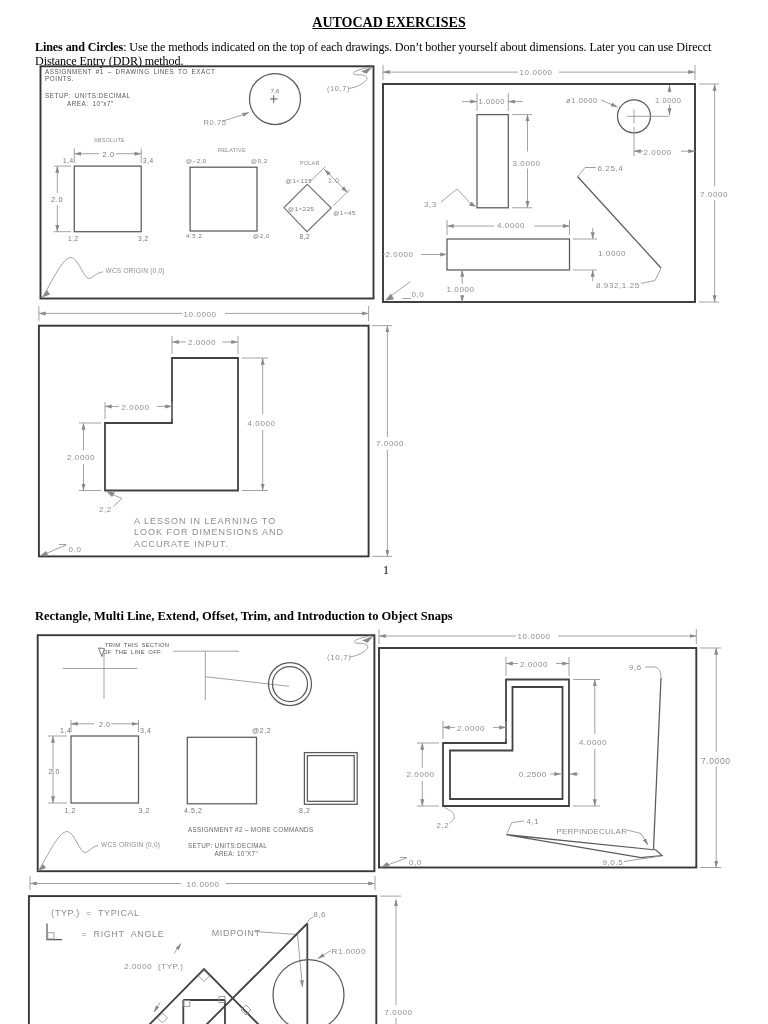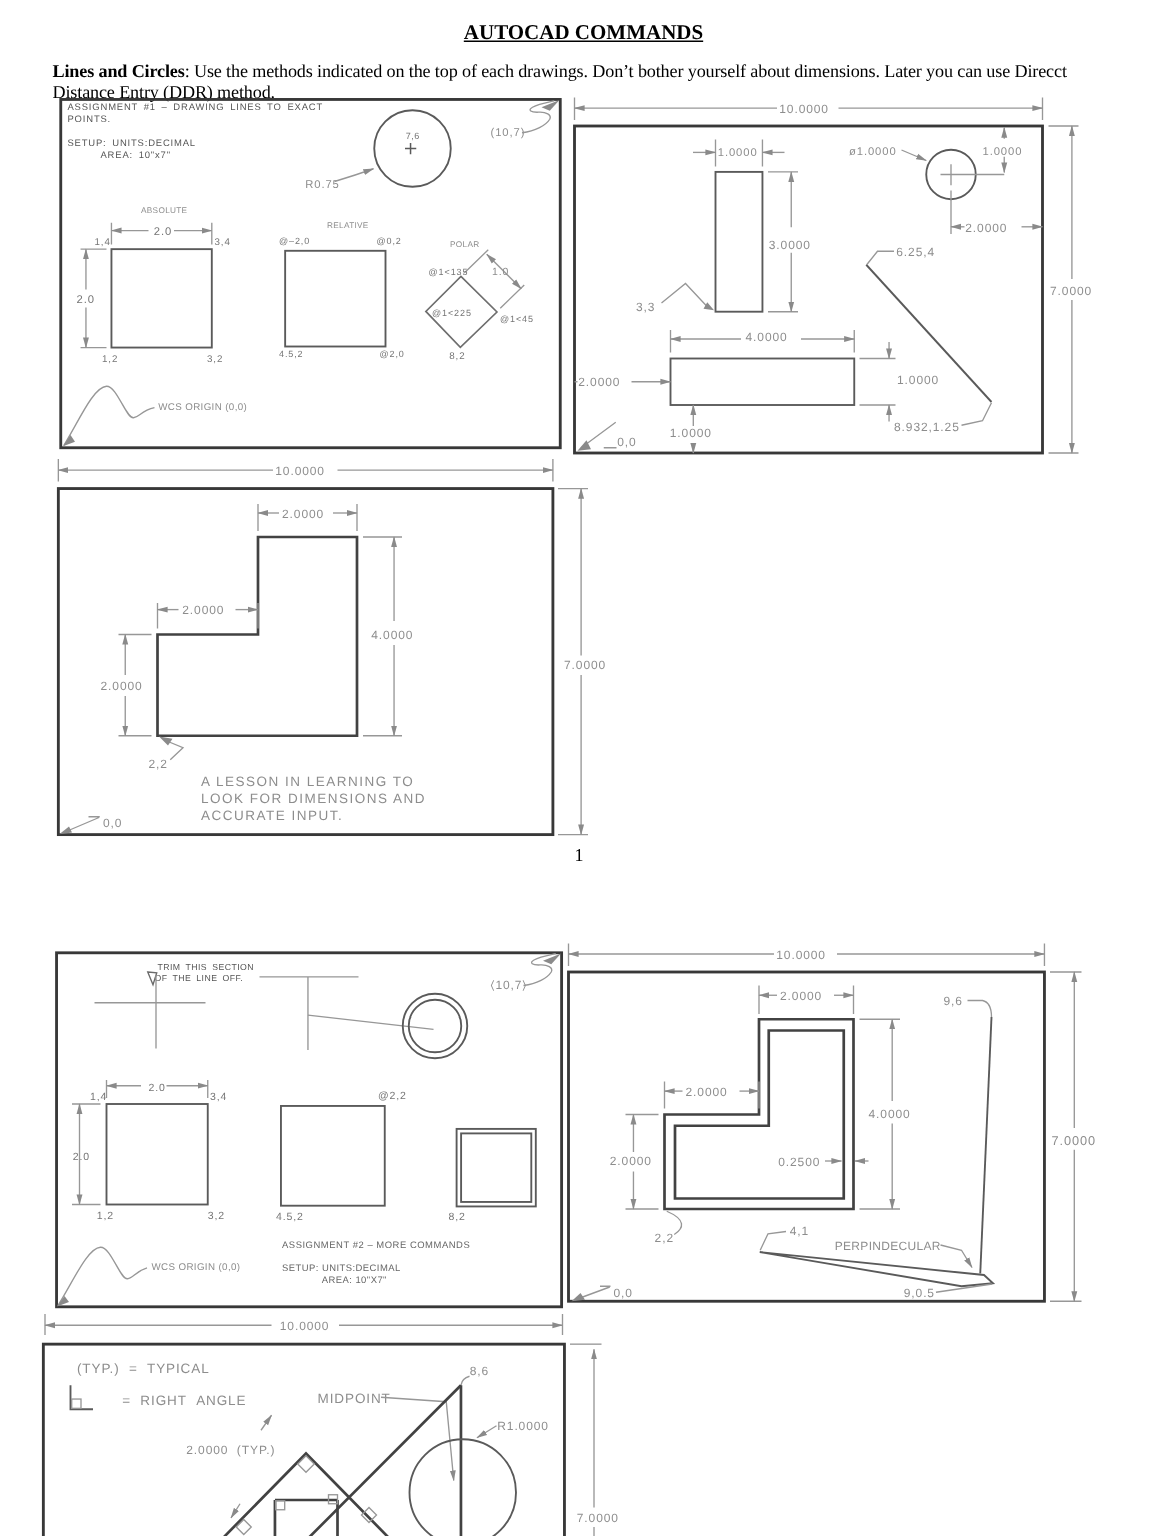--- a/index.html
+++ b/index.html
@@ -15,22 +15,23 @@
 .s2{stroke:#424242;stroke-width:1.8;fill:none}
 .d{stroke:#979797;stroke-width:0.9;fill:none}
 .t{font:8px "Liberation Sans",sans-serif;fill:#8d8d8d;letter-spacing:0.6px}
 .t2{font:6.3px "Liberation Sans",sans-serif;fill:#555;letter-spacing:0.55px;word-spacing:1.5px}
 .t3{font:9px "Liberation Sans",sans-serif;fill:#8d8d8d;letter-spacing:1px}
 .ar{fill:#8a8a8a;stroke:none}
 </style>
 </head>
 <body>
 <div id="page">
-<div id="title"><span>AUTOCAD COMMANDS</span></div>
+<div id="title"><span>AUTOCAD EXERCISES</span></div>
 <div id="para"><b>Lines and Circles</b>: Use the methods indicated on the top of each drawings. Don’t bother yourself about dimensions. Later you can use Direcct<br>Distance Entry (DDR) method.</div>
+<div id="head2">Rectangle, Multi Line, Extend, Offset, Trim, and Introduction to Object Snaps</div>
 <div id="pnum">1</div>
 <svg width="768" height="1024" viewBox="0 0 768 1024">
 <defs>
 <marker id="aL" markerWidth="8" markerHeight="6" refX="0.5" refY="3" orient="auto">
           <path d="M8,0.8 L0,3 L8,5.2 Z" fill="#8a8a8a"></path>
         </marker>
 <marker id="aR" markerWidth="8" markerHeight="6" refX="7.5" refY="3" orient="auto">
           <path d="M0,0.8 L8,3 L0,5.2 Z" fill="#8a8a8a"></path>
         </marker>
 </defs>

